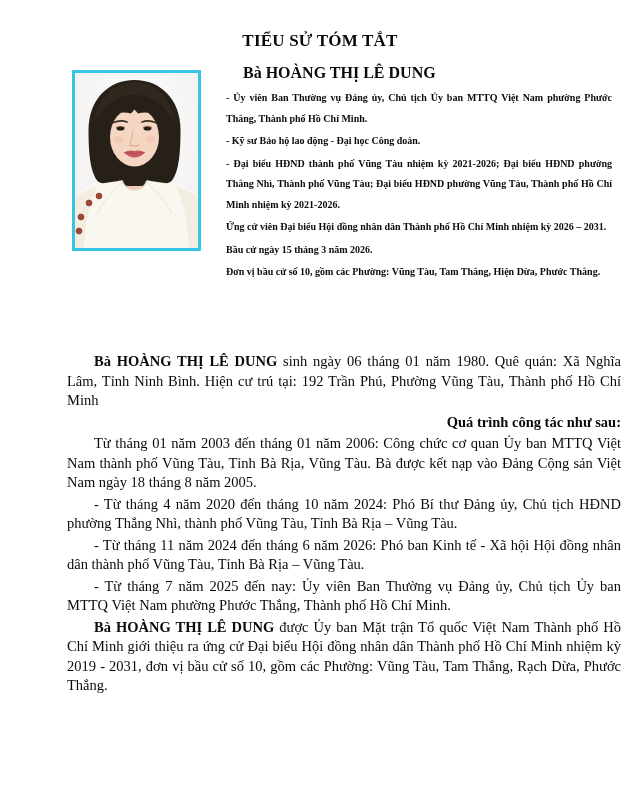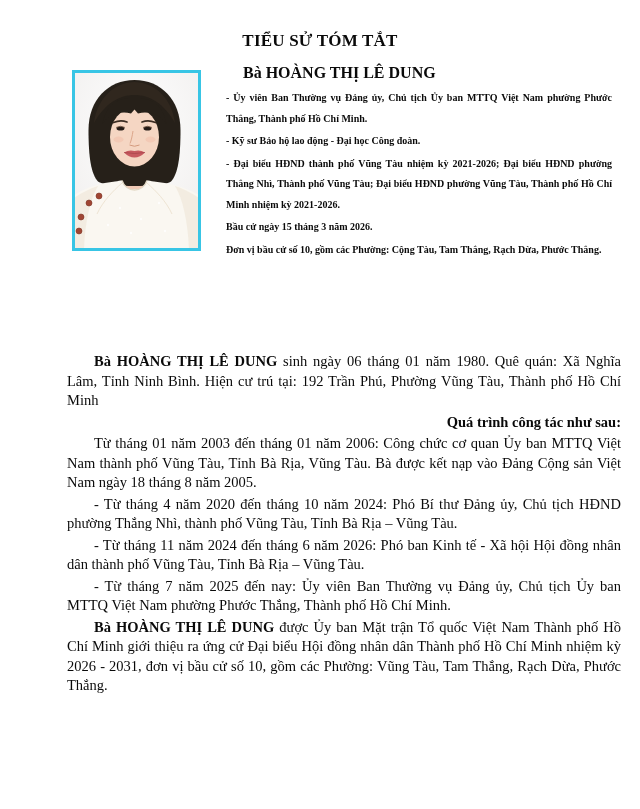--- a/index.html
+++ b/index.html
@@ -102,32 +102,33 @@
       <circle cx="56" cy="160" r="1.2" fill="#ffffff" opacity="0.8"></circle>
       <circle cx="90" cy="158" r="1.2" fill="#ffffff" opacity="0.8"></circle>
       <circle cx="33" cy="152" r="1.2" fill="#ffffff" opacity="0.8"></circle>
     </svg>
   </div>
 
   <div class="right-col">
     <p>- Ủy viên Ban Thường vụ Đảng ủy, Chủ tịch Ủy ban MTTQ Việt Nam phường Phước Thắng, Thành phố Hồ Chí Minh.</p>
     <p>- Kỹ sư Bảo hộ lao động - Đại học Công đoàn.</p>
     <p>- Đại biểu HĐND thành phố Vũng Tàu nhiệm kỳ 2021-2026; Đại biểu HĐND phường Thắng Nhì, Thành phố Vũng Tàu; Đại biểu HĐND phường Vũng Tàu, Thành phố Hồ Chí Minh nhiệm kỳ 2021-2026.</p>
+    <p>Ứng cử viên Đại biểu Hội đồng nhân dân Thành phố Hồ Chí Minh nhiệm kỳ 2026 – 2031.</p>
     <p>Bầu cử ngày 15 tháng 3 năm 2026.</p>
-    <p>Đơn vị bầu cử số 10, gồm các Phường: Cộng Tàu, Tam Thắng, Rạch Dừa, Phước Thắng.</p>
+    <p>Đơn vị bầu cử số 10, gồm các Phường: Vũng Tàu, Tam Thắng, Hiện Dừa, Phước Thắng.</p>
   </div>
 
   <div class="body">
     <p><span class="b">Bà HOÀNG THỊ LÊ DUNG</span><span> sinh ngày 06 tháng 01 năm 1980. Quê quán: Xã Nghĩa Lâm, Tỉnh Ninh Bình. Hiện cư trú tại: 192 Trần Phú, Phường Vũng Tàu, Thành phố Hồ Chí Minh</span></p>
     <p class="heading">Quá trình công tác như sau:</p>
     <p>Từ tháng 01 năm 2003 đến tháng 01 năm 2006: Công chức cơ quan Ủy ban MTTQ Việt Nam thành phố Vũng Tàu, Tỉnh Bà Rịa, Vũng Tàu. Bà được kết nạp vào Đảng Cộng sản Việt Nam ngày 18 tháng 8 năm 2005.</p>
     <p>- Từ tháng 4 năm 2020 đến tháng 10 năm 2024: Phó Bí thư Đảng ủy, Chủ tịch HĐND phường Thắng Nhì, thành phố Vũng Tàu, Tỉnh Bà Rịa – Vũng Tàu.</p>
     <p>- Từ tháng 11 năm 2024 đến tháng 6 năm 2026: Phó ban Kinh tế - Xã hội Hội đồng nhân dân thành phố Vũng Tàu, Tỉnh Bà Rịa – Vũng Tàu.</p>
     <p>- Từ tháng 7 năm 2025 đến nay: Ủy viên Ban Thường vụ Đảng ủy, Chủ tịch Ủy ban MTTQ Việt Nam phường Phước Thắng, Thành phố Hồ Chí Minh.</p>
-    <p><span class="b">Bà HOÀNG THỊ LÊ DUNG</span><span> được Ủy ban Mặt trận Tổ quốc Việt Nam Thành phố Hồ Chí Minh giới thiệu ra ứng cử Đại biểu Hội đồng nhân dân Thành phố Hồ Chí Minh nhiệm kỳ 2026 - 2031, đơn vị bầu cử số 10, gồm các Phường: Vũng Tàu, Tam Thắng, Rạch Dừa, Phước Thắng.</span></p>
+    <p><span class="b">Bà HOÀNG THỊ LÊ DUNG</span><span> được Ủy ban Mặt trận Tổ quốc Việt Nam Thành phố Hồ Chí Minh giới thiệu ra ứng cử Đại biểu Hội đồng nhân dân Thành phố Hồ Chí Minh nhiệm kỳ 2019 - 2031, đơn vị bầu cử số 10, gồm các Phường: Vũng Tàu, Tam Thắng, Rạch Dừa, Phước Thắng.</span></p>
   </div>
 
   <div class="footer">
     <div>ỦY BAN BẦU CỬ ĐẠI BIỂU QUỐC HỘI KHÓA XVI</div>
     <div>NHIỆM KỲ 2026 – 2031</div>
   </div>
 
 </div>
 
 </body></html>

